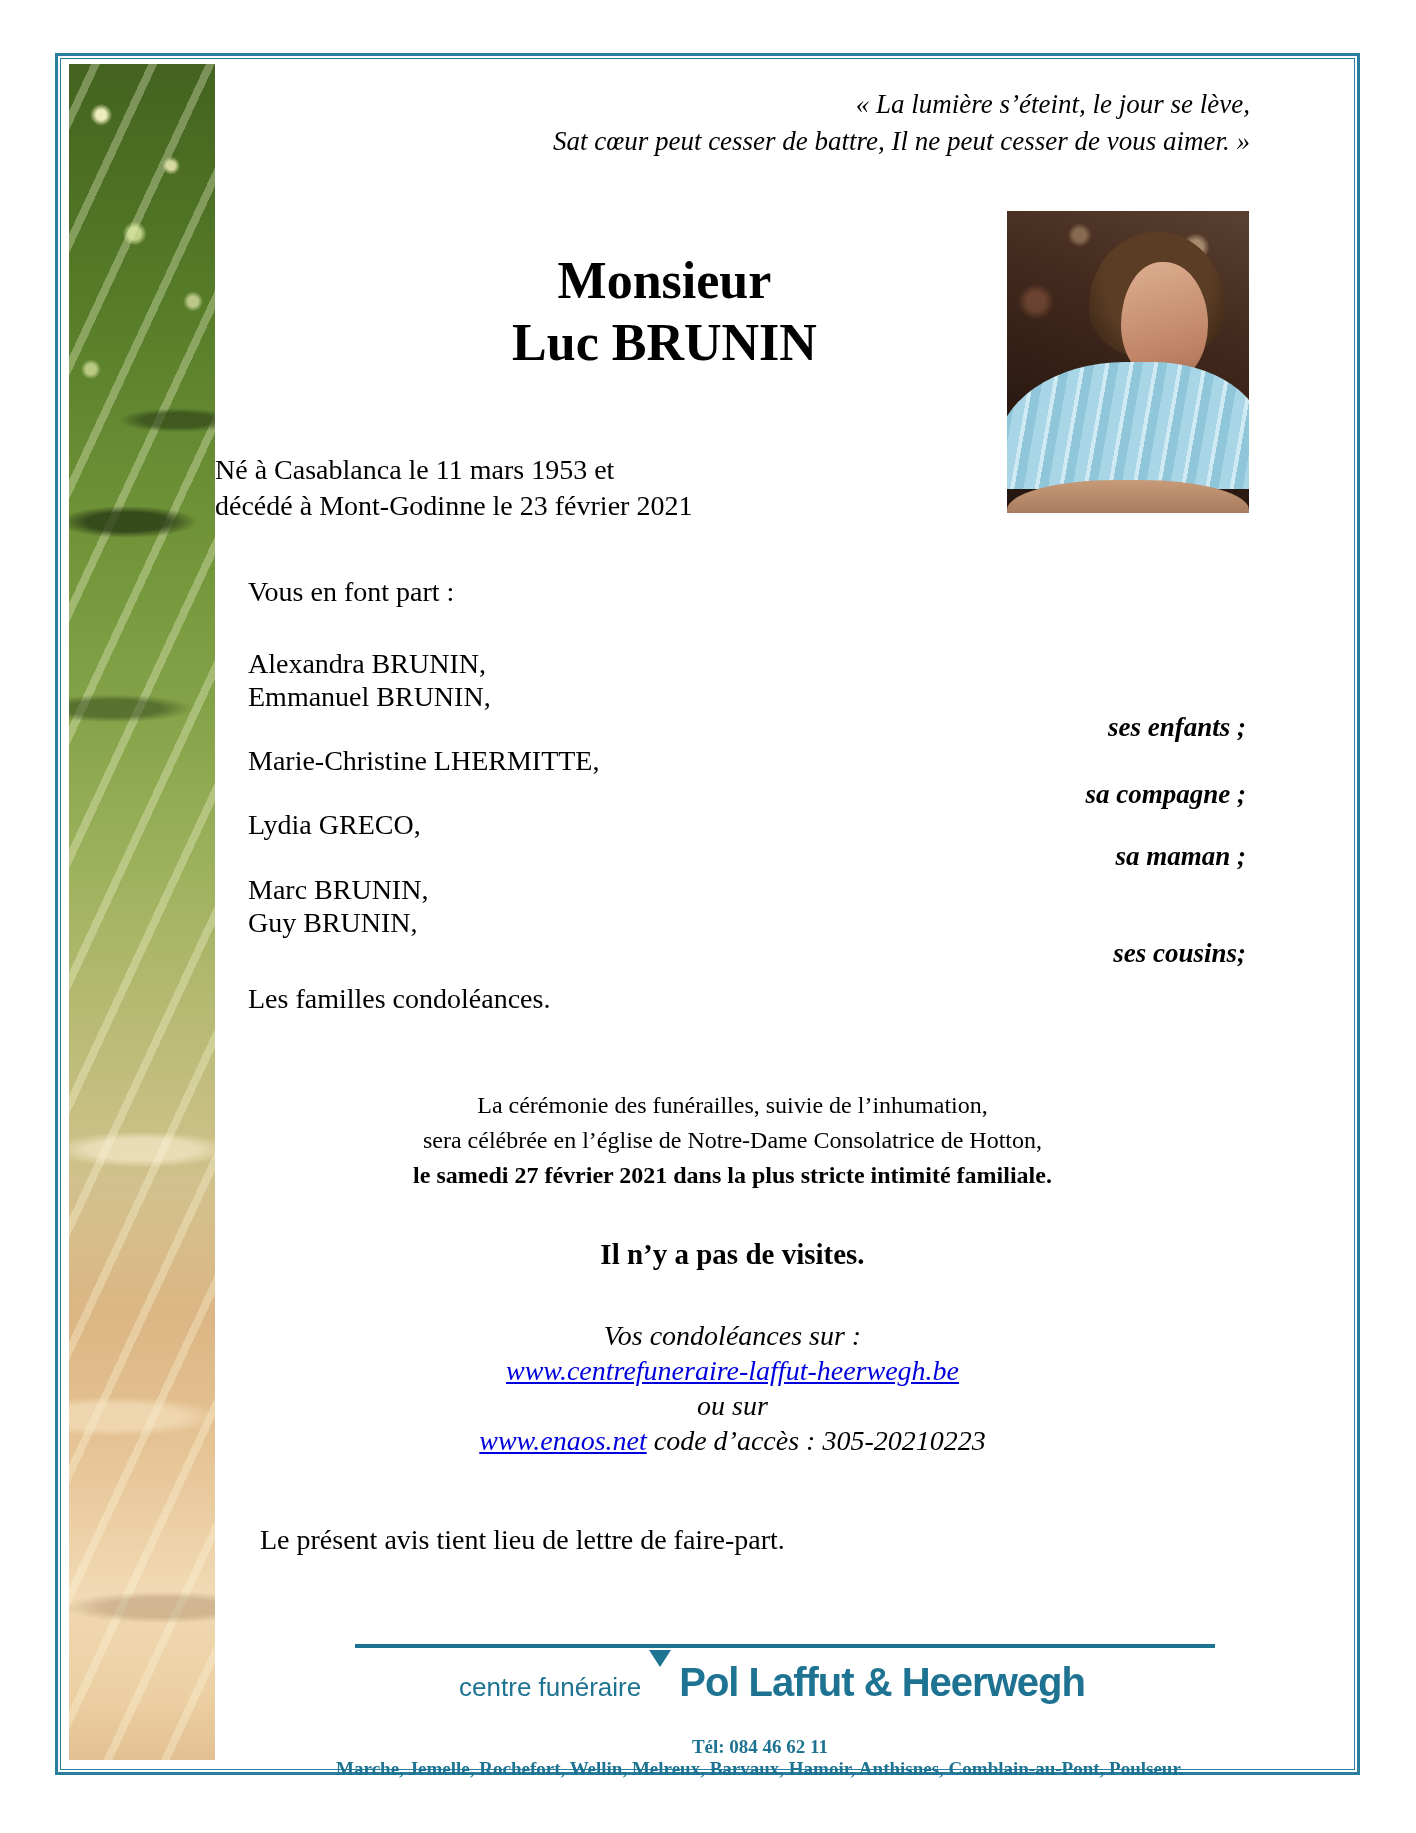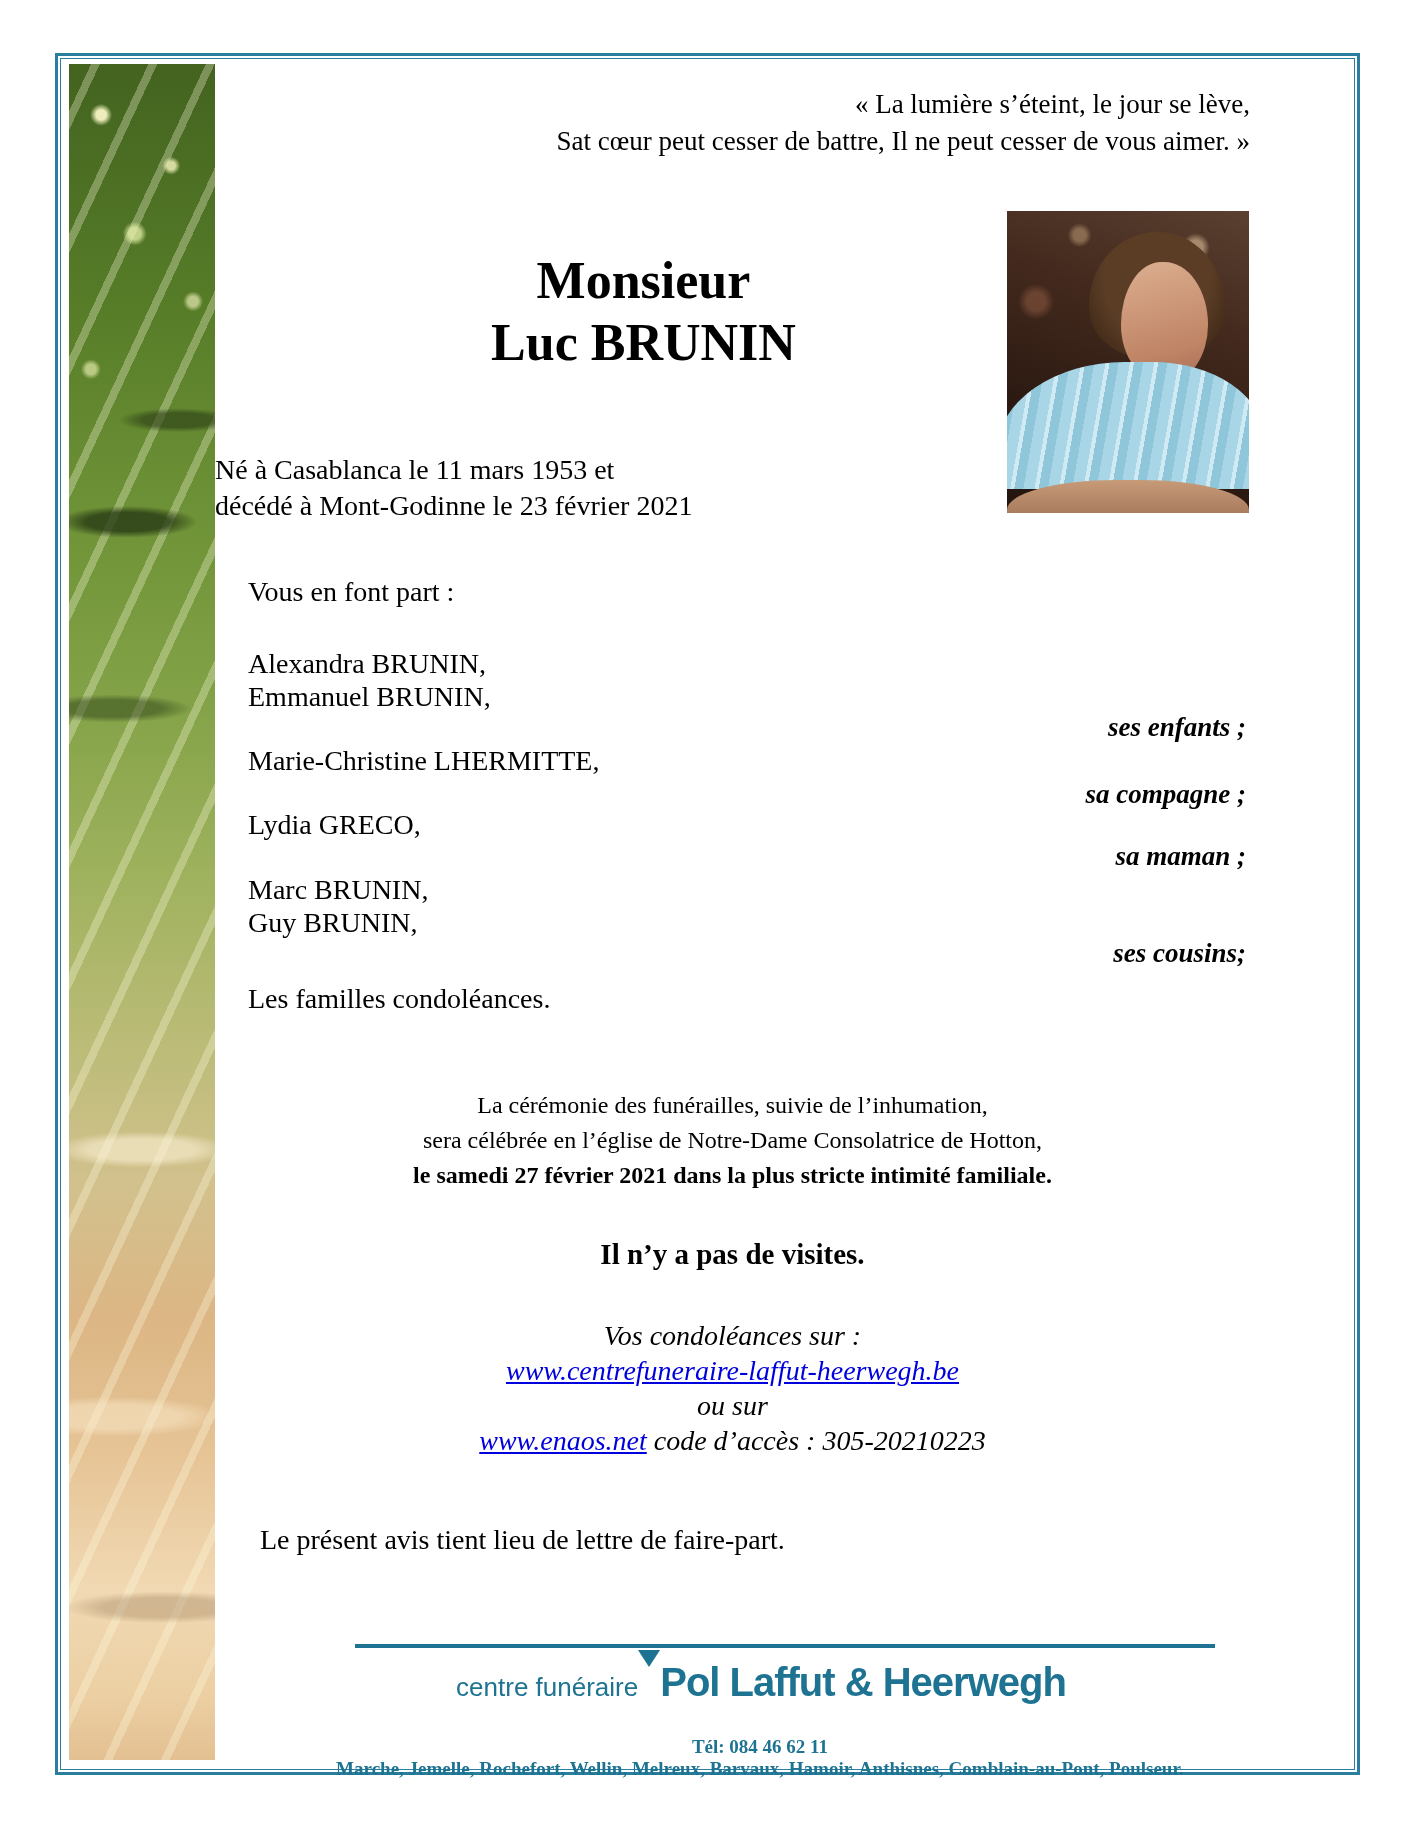--- a/index.html
+++ b/index.html
@@ -56,22 +56,22 @@
     background:linear-gradient(165deg,#d8a98a 10%,#c08466 70%,#a96f55 100%);
     border-radius:46% 50% 48% 50%/52% 52% 48% 48%;}
   .p-neck{position:absolute;left:55%;top:50%;width:18%;height:16%;background:#c28a6b;}
   .p-shirt{position:absolute;left:-4%;bottom:8%;width:110%;height:42%;
     background:repeating-linear-gradient(100deg,#a9d6e6 0 11px,#cfeaf2 11px 15px,#8fc6da 15px 24px);
     border-radius:48% 42% 0 0/70% 60% 0 0;}
   .p-arm{position:absolute;left:0;bottom:0;width:100%;height:11%;
     background:linear-gradient(180deg,#c79a78,#a97c5f);border-radius:45% 45% 0 0/90% 90% 0 0;}
 
   
-  .quote{position:absolute;right:166px;top:86px;text-align:right;font-size:27px;line-height:37px;}
-  .title-block{position:absolute;left:215px;top:250px;width:857px;text-align:center;font-weight:bold;font-size:52px;line-height:62px;}
+  .quote{position:absolute;right:166px;top:86px;text-align:right;font-style:italic;font-size:27px;line-height:37px;}
+  .title-block{position:absolute;left:215px;top:250px;width:857px;text-align:center;font-weight:bold;font-size:52px;line-height:62px;padding-left:21px;}
   .dates-block{position:absolute;left:215px;top:452px;width:792px;text-align:left;font-size:28px;line-height:36px;}
 
   .fl{position:absolute;left:248px;font-size:28px;white-space:nowrap;}
   .fr{position:absolute;right:170px;font-size:27px;font-weight:bold;font-style:italic;white-space:nowrap;}
   .y-intro{top:576px}
   .y-n1{top:648px}.y-n2{top:681px}
   .y-r1{top:712px}
   .y-n3{top:745px}
   .y-r2{top:779px}
   .y-n4{top:809px}
@@ -82,21 +82,21 @@
 
   .ceremony{position:absolute;left:215px;top:1088px;width:1035px;text-align:center;font-size:24px;line-height:35px;}
   .ceremony .bold{font-weight:bold;}
   .visits{position:absolute;left:215px;top:1238px;width:1035px;text-align:center;font-size:29px;font-weight:bold;}
   .condolences{position:absolute;left:215px;top:1318px;width:1035px;text-align:center;font-style:italic;font-size:28px;line-height:35px;}
   .condolences a{color:var(--link-blue);text-decoration:underline;cursor:pointer;}
   .legal{position:absolute;left:248px;top:1524px;font-size:28px;margin-left:12px;}
 
   
   .footer-rule{position:absolute;left:355px;top:1644px;width:860px;height:4px;background:var(--footer-teal);}
-  .brand-row{position:absolute;left:164px;width:1194px;top:1660px;display:flex;justify-content:center;align-items:baseline;gap:0;color:var(--footer-teal);font-family:"Liberation Sans", sans-serif;}
+  .brand-row{position:absolute;left:175px;width:1194px;top:1660px;display:flex;justify-content:center;align-items:baseline;gap:8px;color:var(--footer-teal);font-family:"Liberation Sans", sans-serif;}
   .brand-prefix{font-size:26px;letter-spacing:0px;}
   .brand-name{font-size:40px;font-weight:bold;letter-spacing:-1px;}
   .logo-triangle{width:0;height:0;border-left:11px solid transparent;border-right:11px solid transparent;border-top:17px solid var(--footer-teal);align-self:flex-start;transform:translateY(-10px);}
   .towns{position:absolute;left:163px;width:1194px;top:1710px;text-align:center;font-weight:bold;font-size:19px;color:var(--footer-teal);margin-top:48px;}
   .phone{position:absolute;left:163px;width:1194px;top:1736px;text-align:center;font-weight:bold;font-size:19px;color:var(--footer-teal);}
 </style>
 </head>
 <body>
 
 <div class="page">

